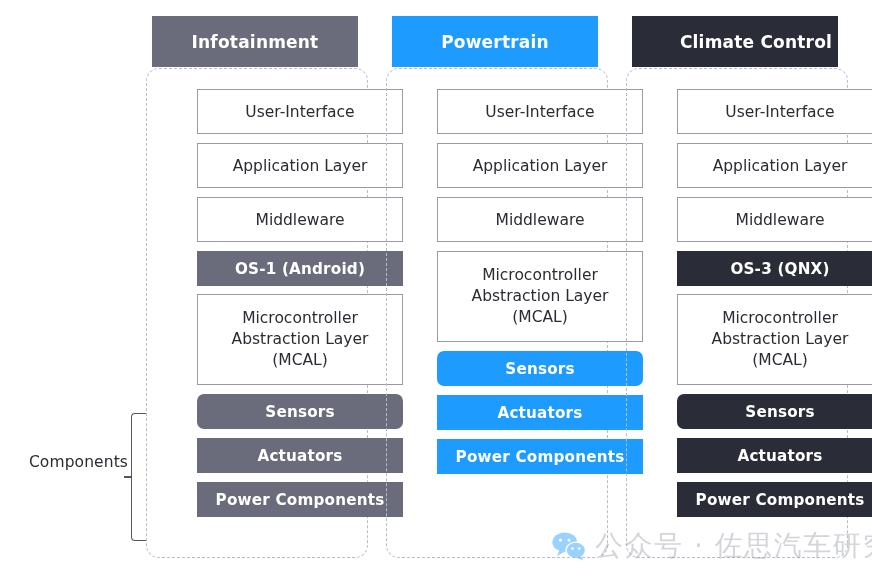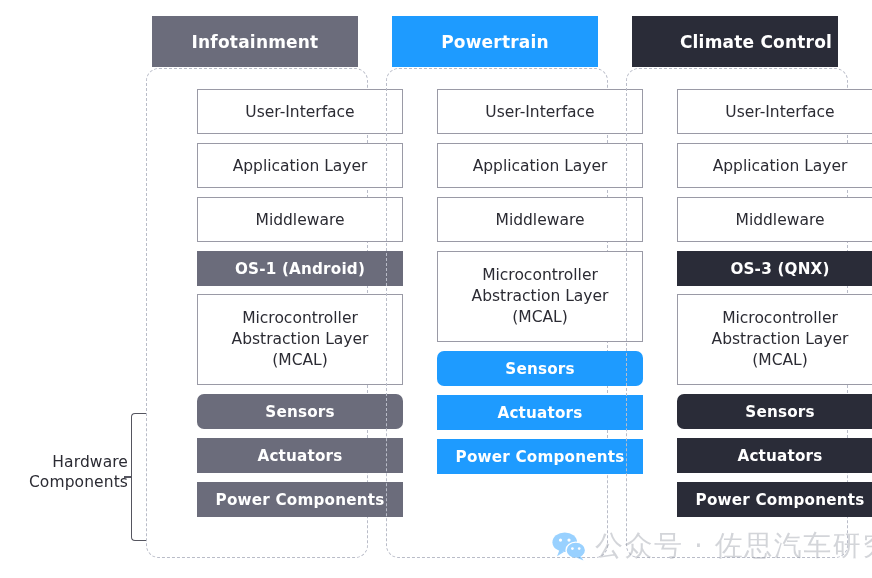--- a/index.html
+++ b/index.html
@@ -149,21 +149,20 @@
     white-space: nowrap;
     font-family: "DejaVu Sans", "Liberation Sans", sans-serif;
   }
 </style>
 </head>
 <body>
 
 <div id="diagram">
 
   <div class="hw-label">
-    <div>Hardware</div>
     <div>Components</div>
   </div>
   <div class="hw-bracket-tick"></div>
   <div class="hw-bracket"></div>
 
   <div class="col col-1">
     <div class="col-header" style="background: rgb(107, 108, 123);">Infotainment</div>
     <div class="stack-frame"></div>
     <div class="stack">
       <div class="layer plain">User-Interface</div>

